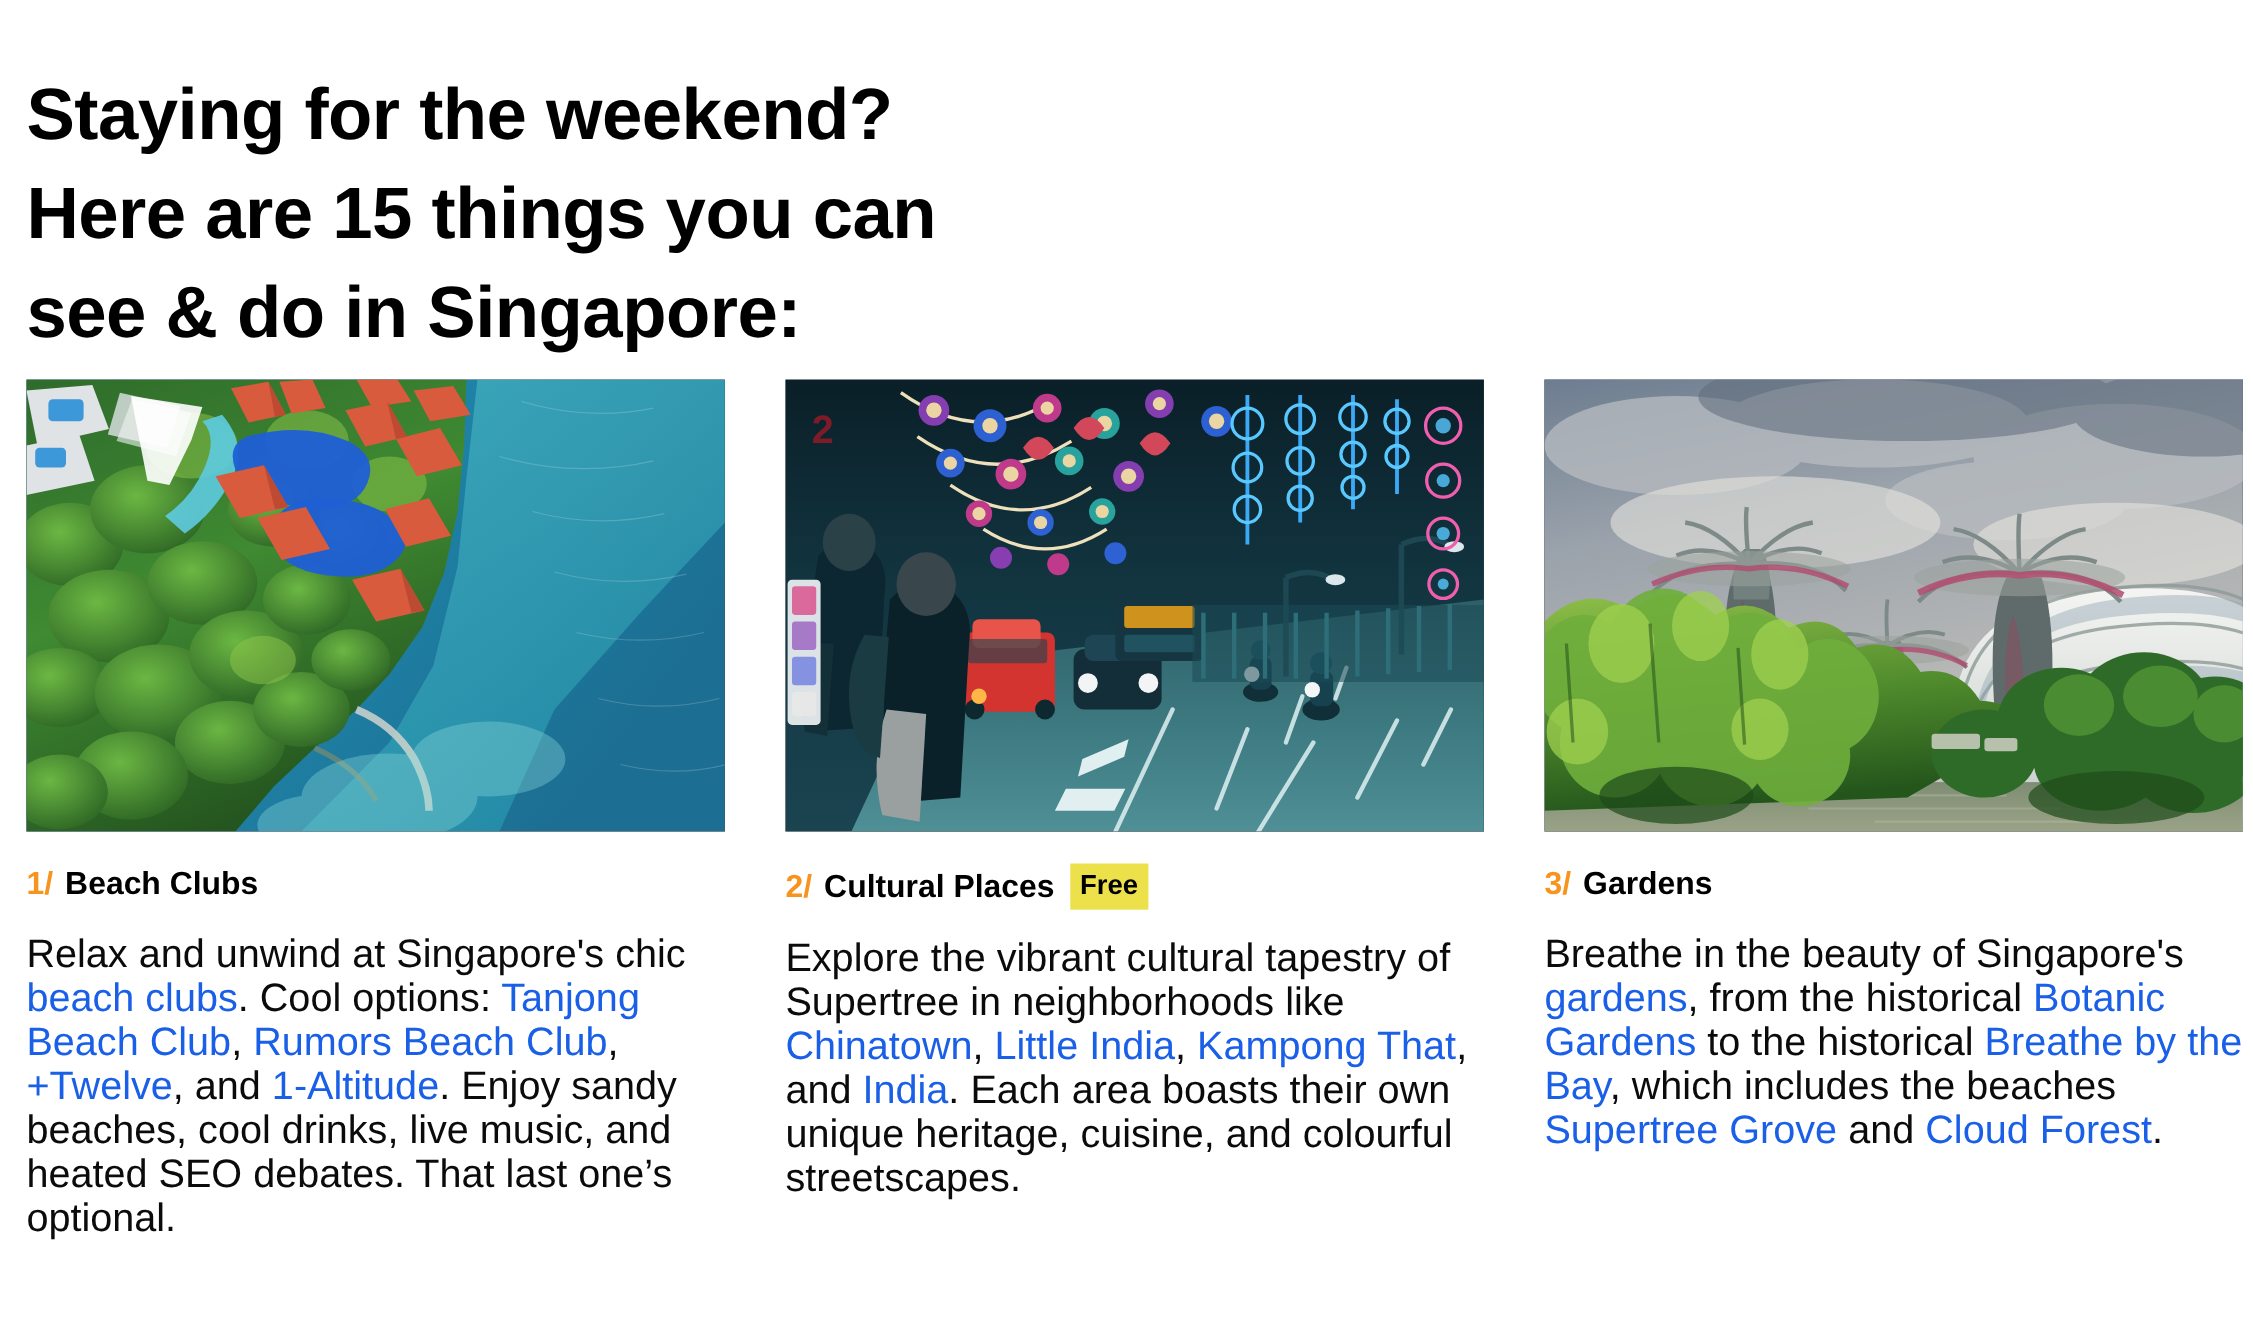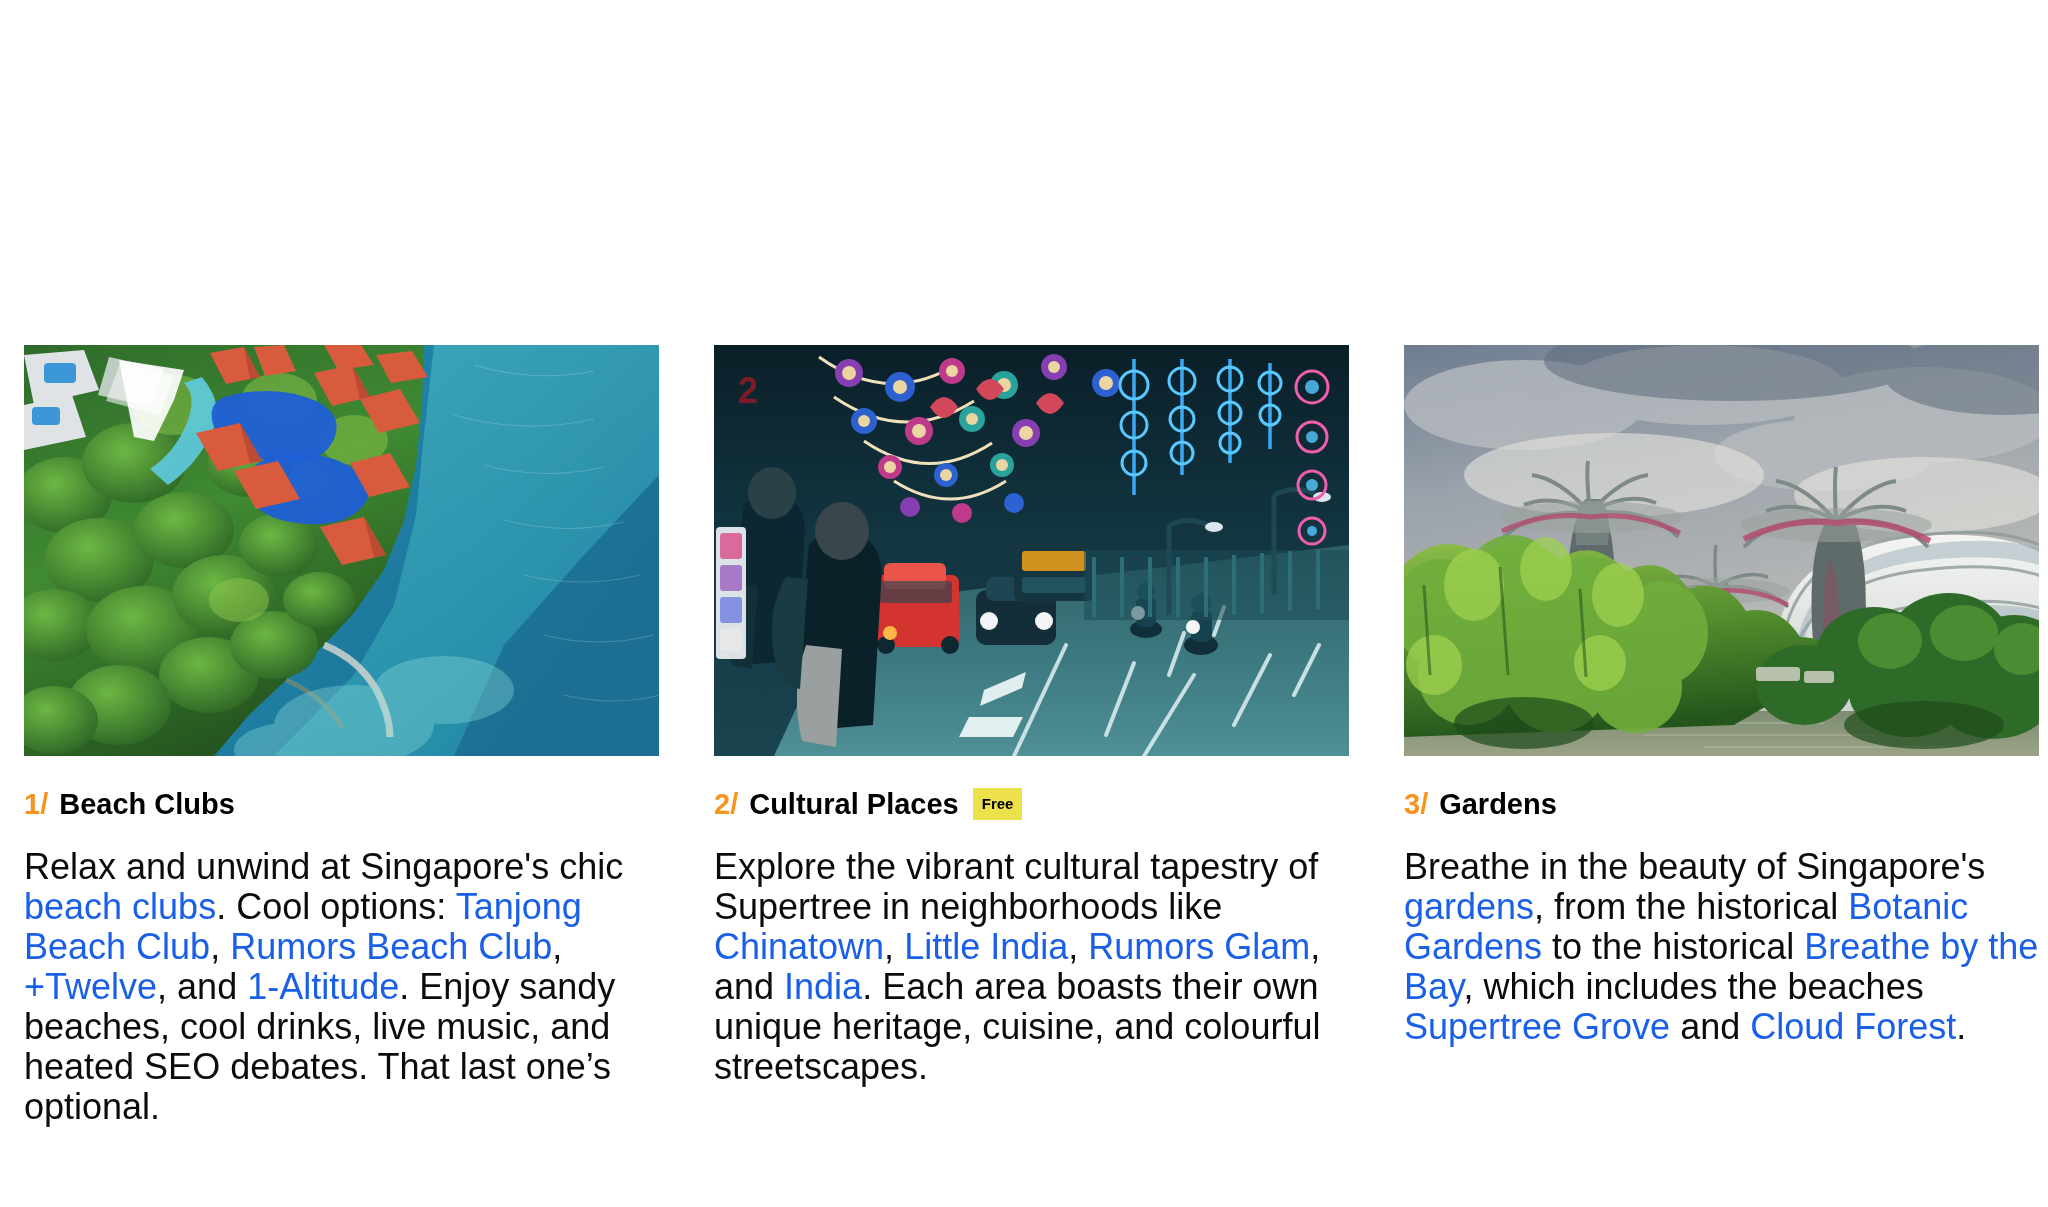--- a/index.html
+++ b/index.html
@@ -78,21 +78,21 @@
     font-weight: 700;
     margin-right: 11px;
     white-space: pre;
   }
   .card-title-text { color: #000000; }
   .badge {
     display: inline-block;
     margin-left: 14px;
     background: #EDE14B;
     color: #000000;
-    font-size: 15px;
+    font-size: 25px;
     font-weight: 600;
     line-height: 1;
     padding: 8px 9px 9px 9px;
     vertical-align: middle;
   }
 
   .card-body {
     margin-top: 24px;
     font-size: 36px;
     line-height: 40px;
@@ -104,20 +104,23 @@
     color: #1a5FE8;
     text-decoration: none;
     cursor: pointer;
   }
 </style>
 </head>
 <body>
 
 <div class="page">
 
+  <h1 class="headline">Staying for the weekend?
+Here are 15 things you can
+see &amp; do in Singapore:</h1>
 
   <div class="cards">
 
     <div class="card">
       <div class="card-photo">
         <svg viewBox="0 0 635 411" preserveAspectRatio="none" xmlns="http://www.w3.org/2000/svg">
           <defs>
             <linearGradient id="sea1" x1="0" y1="0" x2="1" y2="0.5">
               <stop offset="0%" stop-color="#2fa8c4"></stop>
               <stop offset="35%" stop-color="#1f89ad"></stop>
@@ -412,21 +415,21 @@
           <text x="24" y="58" font-family="Liberation Sans, sans-serif" font-size="36" font-weight="700" fill="#8a1b28" opacity="0.9">2</text>
         </svg>
       </div>
 
       <div class="card-title">
         <span class="card-num">2/</span>
         <span class="card-title-text">Cultural Places</span>
         <span class="badge">Free</span>
       </div>
 
-      <p class="card-body"><span>Explore the vibrant cultural tapestry of Supertree in neighborhoods like </span><a class="lnk">Chinatown</a><span>, </span><a class="lnk">Little India</a><span>, </span><a class="lnk">Rumors Glam</a><span>, and </span><a class="lnk">India</a><span>. Each area boasts their own unique heritage, cuisine, and colourful streetscapes.</span></p>
+      <p class="card-body"><span>Explore the vibrant cultural tapestry of Supertree in neighborhoods like </span><a class="lnk">Chinatown</a><span>, </span><a class="lnk">Little India</a><span>, </span><a class="lnk">Kampong That</a><span>, and </span><a class="lnk">India</a><span>. Each area boasts their own unique heritage, cuisine, and colourful streetscapes.</span></p>
     </div>
 
     <div class="card">
       <div class="card-photo">
         <svg viewBox="0 0 635 411" preserveAspectRatio="none" xmlns="http://www.w3.org/2000/svg">
           <defs>
             <linearGradient id="sky3" x1="0" y1="0" x2="0.3" y2="1">
               <stop offset="0%" stop-color="#6d7d90"></stop>
               <stop offset="35%" stop-color="#9aa2ab"></stop>
               <stop offset="100%" stop-color="#c7c4bd"></stop>

